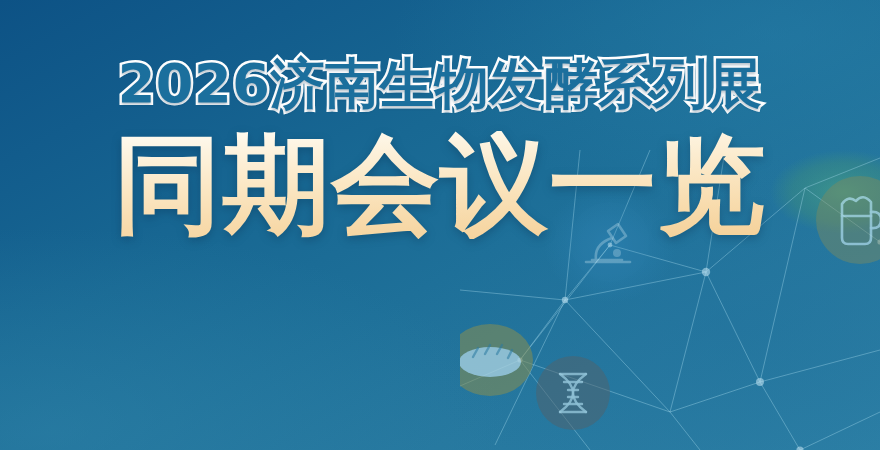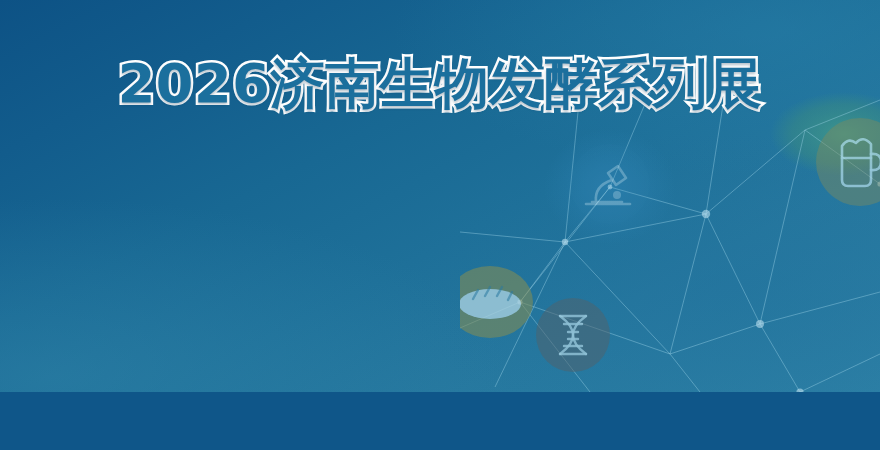--- a/index.html
+++ b/index.html
@@ -8,21 +8,21 @@
     padding: 0;
     background: #0f5689;
   }
   body {
     font-family: "Liberation Sans", "DejaVu Sans", sans-serif;
   }
 
   #banner {
     position: relative;
     width: 880px;
-    height: 392px;
+    height: 450px;
     overflow: hidden;
     background: #1a6f9e;
   }
 
   
   .bg-base {
     position: absolute;
     inset: 0;
     background:
       linear-gradient(152deg,
@@ -224,15 +224,16 @@
           </g>
           <circle cx="157" cy="103" r="4" fill="#d8eef7" fill-opacity="0.8"></circle>
         </g>
 
       </g>
     </svg>
   </div>
 
   <div class="headline">
     <div class="line-top">2026济南生物发酵系列展</div>
+    <div class="line-main">同期会议一览</div>
   </div>
 
 </div>
 
 </body></html>

